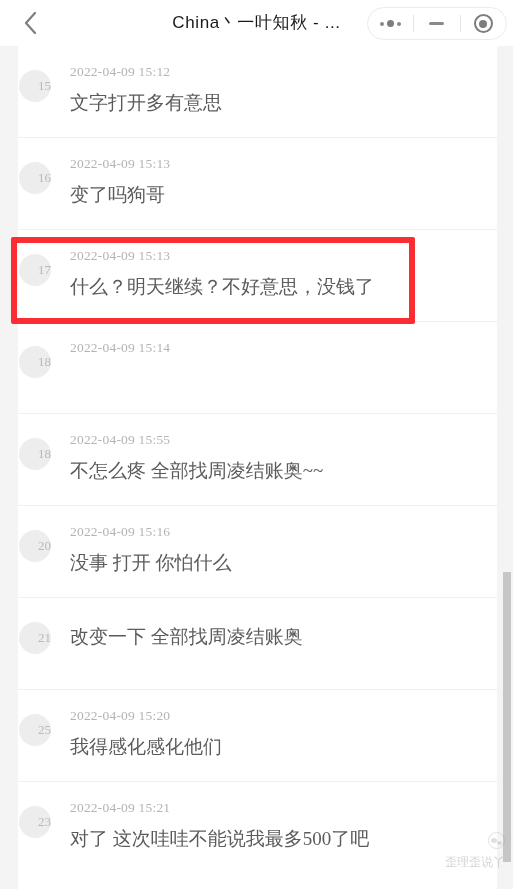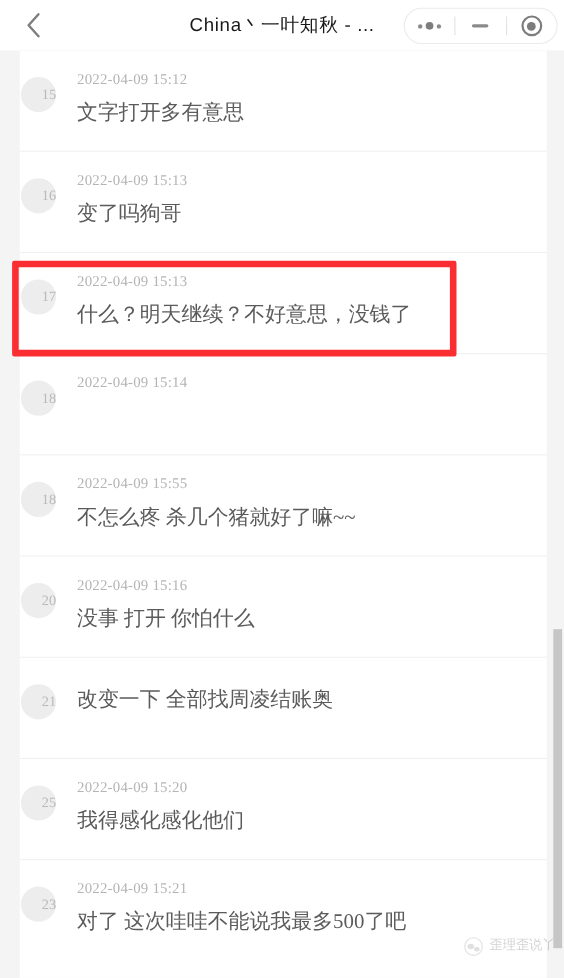--- a/index.html
+++ b/index.html
@@ -216,24 +216,25 @@
     background: #c6c6c6;
     border-radius: 0px;
   }
 
   
   .watermark {
     position: absolute;
     right: 8px;
     bottom: 20px;
     display: flex;
-    align-items: flex-start;
+    align-items: flex-end;
     gap: 6px;
     opacity: 0.30;
     z-index: 6;
+    flex-direction: column;
   }
   .wm-logo {
     width: 17px; height: 17px;
     border-radius: 50%;
     border: 1px solid #9a9a9a;
     position: relative;
     flex: 0 0 17px;
   }
   .wm-logo::before, .wm-logo::after {
     content: "";
@@ -313,21 +314,21 @@
         <div class="msg-row">
           <div class="avatar">18</div>
           <div class="msg-main">
             <div class="msg-time">2022-04-09 15:14</div>
           </div>
         </div>
         <div class="msg-row">
           <div class="avatar">18</div>
           <div class="msg-main">
             <div class="msg-time">2022-04-09 15:55</div>
-            <div class="msg-text">不怎么疼 杀几个猪就好了嘛~~</div>
+            <div class="msg-text">不怎么疼 全部找周凌结账奥~~</div>
           </div>
         </div>
         <div class="msg-row">
           <div class="avatar">20</div>
           <div class="msg-main">
             <div class="msg-time">2022-04-09 15:16</div>
             <div class="msg-text">没事 打开 你怕什么</div>
           </div>
         </div>
         <div class="msg-row">

